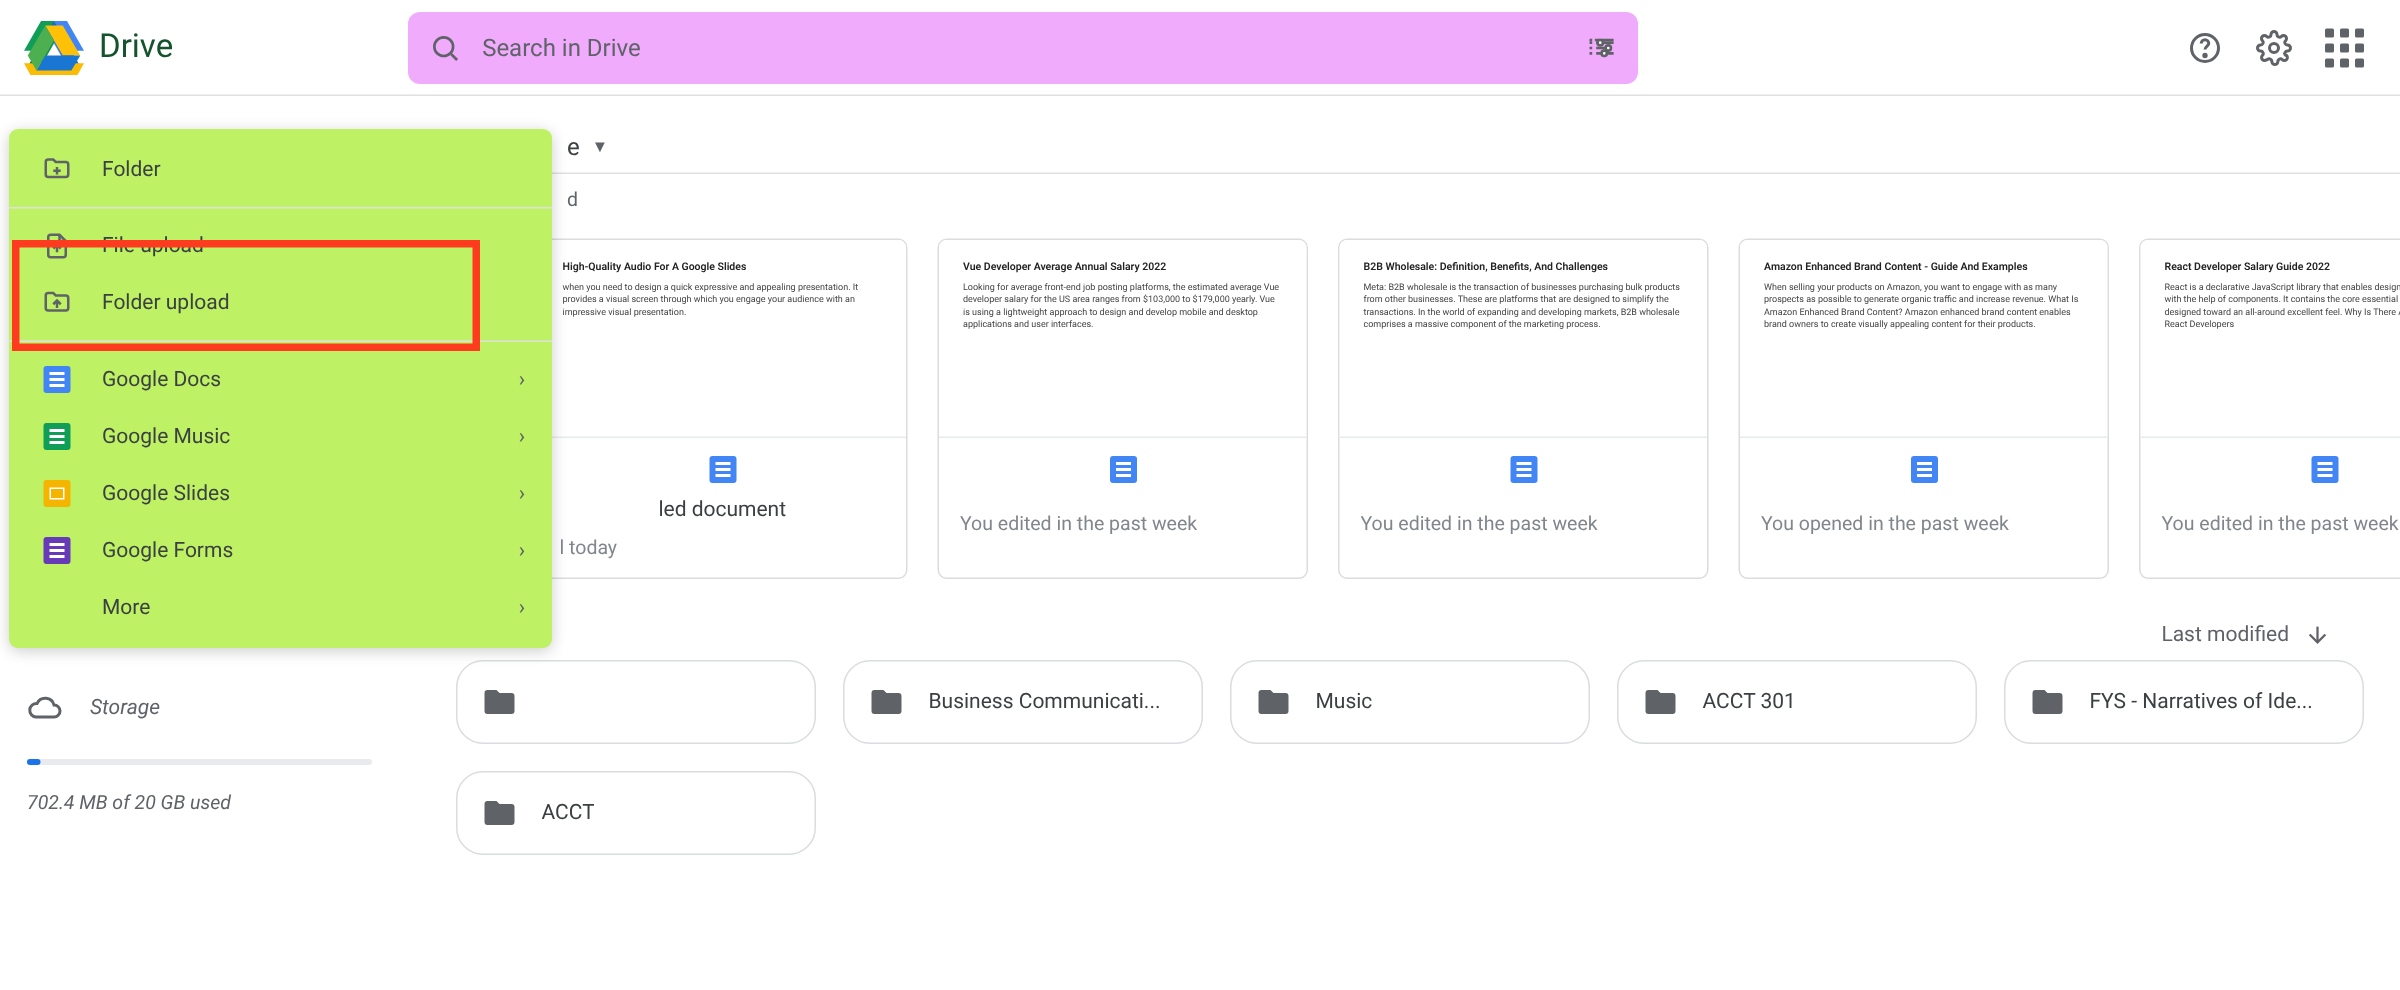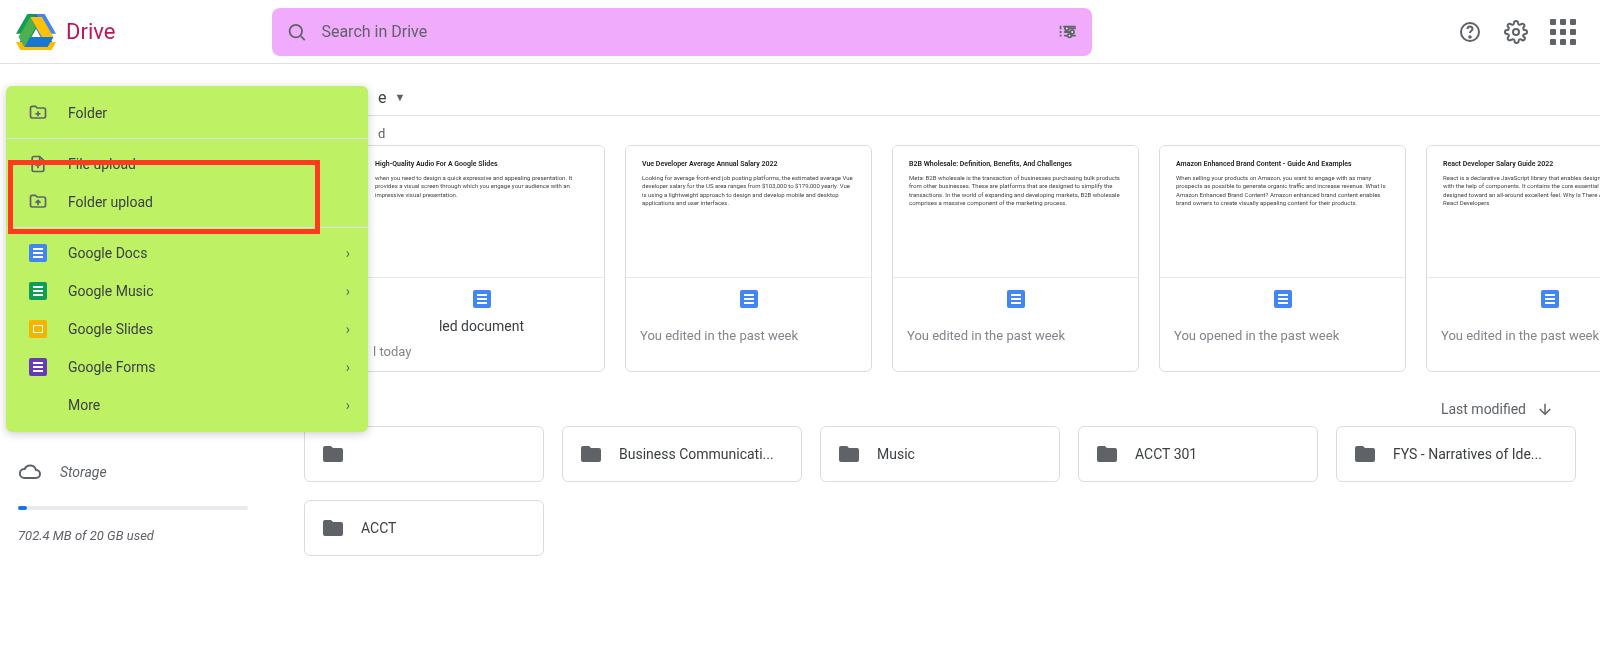--- a/index.html
+++ b/index.html
@@ -2,21 +2,21 @@
 <html><head>
 <meta charset="utf-8">
 <style>
   * { box-sizing: border-box; margin: 0; padding: 0; font-family: Roboto, Arial, sans-serif; }
   body { width: 1600px; height: 660px; background: #fff; color: #3c4043; overflow: hidden; position: relative; }
 
   
   .header { display: flex; align-items: center; height: 64px; padding: 0 12px; border-bottom: 1px solid #e0e0e0; }
   .brand { display: flex; align-items: center; gap: 10px; width: 260px; padding-left: 4px; }
   .drive-logo { width: 40px; height: 40px; }
-  .brand-text { font-size: 22px; color: #be185d; }
+  .brand-text { font-size: 22px; color: #14532d; }
   .search-wrap { flex: 1; display: flex; align-items: center; }
   .search { display: flex; align-items: center; background: #f0abfc; border-radius: 8px; height: 48px; width: 820px; padding: 0 14px; gap: 14px; }
   .search input { border: none; background: transparent; outline: none; font-size: 16px; color: #5f6368; width: 100%; }
   .search input::placeholder { color: #5f6368; }
   .spacer { flex: 1; }
   .header-actions { display: flex; align-items: center; gap: 22px; padding-right: 12px; }
   .hicon { width: 24px; height: 24px; color: #5f6368; display:flex; align-items:center; justify-content:center; }
   .apps-grid { display: grid; grid-template-columns: repeat(3, 6px); grid-auto-rows: 6px; gap: 4px; }
   .apps-grid span { width: 6px; height: 6px; background: #5f6368; border-radius: 1px; }
 
@@ -46,36 +46,36 @@
   .storage-text { font-size: 13px; color: #5f6368; }
 
   
   .main { position: absolute; left: 292px; right: 0; top: 80px; }
   .crumb { display: flex; align-items: center; gap: 8px; color: #3c4043; font-size: 16px; padding: 8px 16px; }
   .crumb .tri { font-size: 11px; color: #5f6368; }
 
   .section-label { font-size: 13px; color: #5f6368; padding: 10px 16px 4px; }
 
   .cards-row { display: flex; gap: 20px; padding: 0 12px; overflow: hidden; }
-  .card { width: 247px; flex: 0 0 247px; border: 1px solid #dadce0; border-radius: 6px; overflow: hidden; display: flex; flex-direction: column; background:#fff; }
+  .card { width: 247px; flex: 0 0 247px; border: 1px solid #dadce0; border-radius: 6px; overflow: hidden; display: flex; flex-direction: column; background:#fff;margin-top:14px; }
   .thumb { height: 132px; background: #fff; border-bottom: 1px solid #e8eaed; padding: 14px 16px; font-size: 6px; line-height: 1.4; color: #444; overflow: hidden; }
   .thumb .ttl { font-size: 7px; font-weight: 600; color:#222; margin-bottom: 4px; }
   .card-footer { padding: 12px 14px; display:flex; flex-direction:column; gap: 10px; }
   .cf-top { display:flex; align-items:center; gap: 10px; min-height:20px;flex-direction:column; }
   .cf-title { font-size: 14px; color: #3c4043; white-space: nowrap; overflow:hidden; text-overflow: ellipsis; }
   .cf-sub { font-size: 13px; color: #80868b; }
   .docs-glyph { width:18px; height:18px; background:#4285f4; border-radius:2px; display:flex; align-items:center; justify-content:center; }
   .docs-glyph i { display:block; width:10px; height:2px; background:#fff; box-shadow: 0 -4px 0 #fff, 0 4px 0 #fff; }
 
   
   .folders-head { display:flex; align-items:center; justify-content:space-between; padding: 28px 16px 8px; }
   .folders-head .lbl { font-size: 14px; color:#5f6368; }
   .sort-ctl { display:flex; align-items:center; gap:10px; color:#5f6368; font-size:14px; padding-right:30px; }
   .folders-grid { display:flex; flex-wrap:wrap; gap: 18px; padding: 0 12px; }
-  .folder-tile { width: 240px; height: 56px; border:1px solid #dadce0; border-radius: 6px; display:flex; align-items:center; padding: 0 16px; gap: 16px; color:#3c4043; font-size: 14px; overflow:hidden; }
+  .folder-tile { width: 240px; height: 56px; border:1px solid #dadce0; border-radius: 18px; display:flex; align-items:center; padding: 0 16px; gap: 16px; color:#3c4043; font-size: 14px; overflow:hidden; }
   .folder-tile span.name { white-space:nowrap; overflow:hidden; text-overflow:ellipsis; }
   .folder-icon { width:24px; height:24px; color:#5f6368; }
 
   svg { display:block; }
 </style>
 </head>
 <body>
 
 <div class="header">
   <div class="brand">

